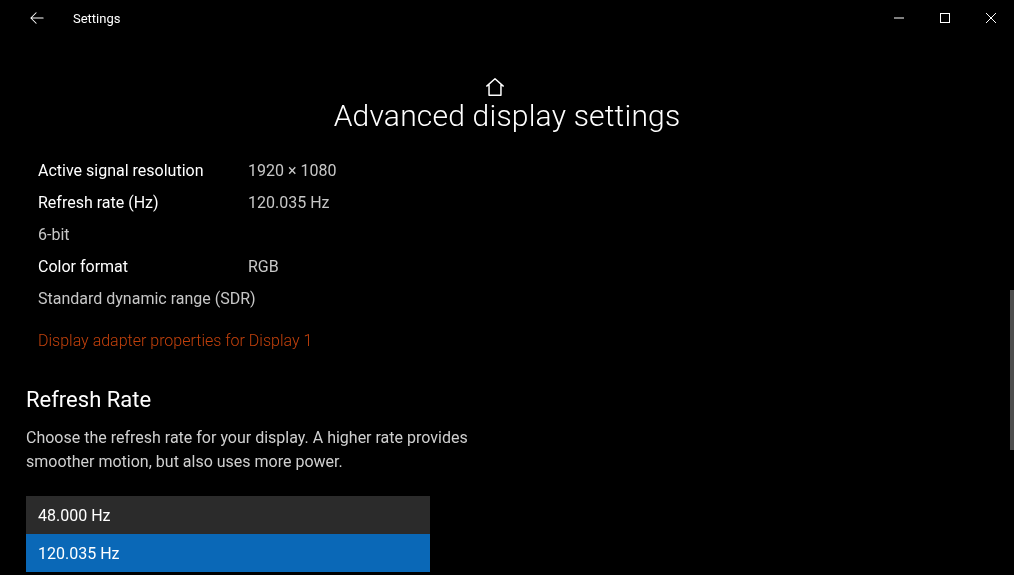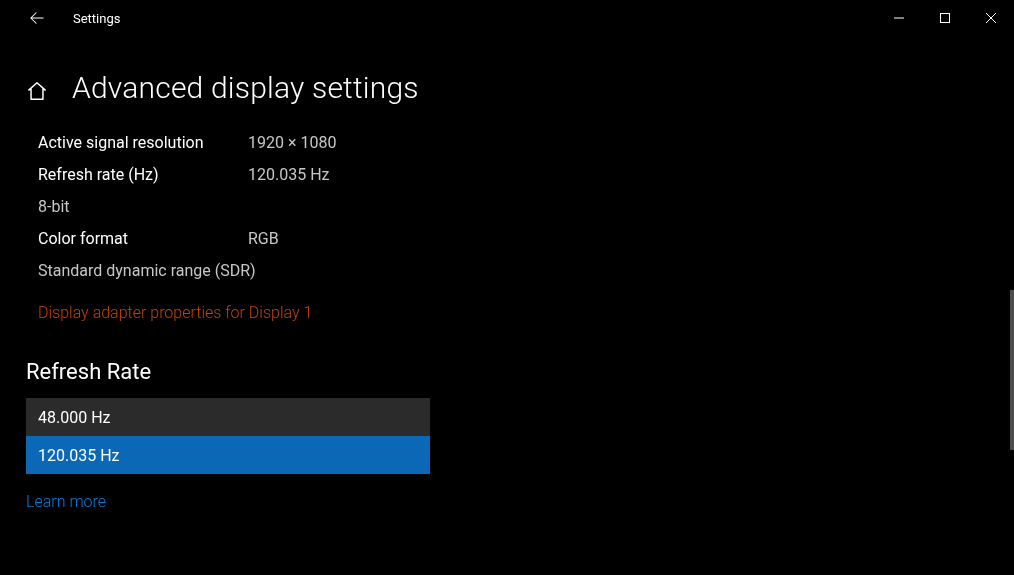--- a/index.html
+++ b/index.html
@@ -47,20 +47,21 @@
   }
   .win-btn svg { width: 12px; height: 12px; }
 
   .content {
     padding: 34px 26px 0 26px;
   }
   .page-header {
     display: flex;
     align-items: center;
     margin-bottom: 22px;
+    flex-direction: column;
   }
   .home-icon {
     width: 22px;
     height: 22px;
     margin-right: 24px;
     margin-top: 6px;
     flex-shrink: 0;
   }
   .page-title {
     font-size: 30px;
@@ -186,34 +187,35 @@
   <div class="info-table">
     <div class="info-row">
       <div class="info-key">Active signal resolution</div>
       <div class="info-val">1920 × 1080</div>
     </div>
     <div class="info-row">
       <div class="info-key">Refresh rate (Hz)</div>
       <div class="info-val">120.035 Hz</div>
     </div>
     <div class="info-row">
-      <div class="info-val">8-bit</div>
+      <div class="info-val">6-bit</div>
     </div>
     <div class="info-row">
       <div class="info-key">Color format</div>
       <div class="info-val">RGB</div>
     </div>
     <div class="info-row">
       <div class="info-val">Standard dynamic range (SDR)</div>
     </div>
   </div>
 
   <a class="adapter-link">Display adapter properties for Display 1</a>
 
   <h2 class="section-heading">Refresh Rate</h2>
+  <p class="section-desc">Choose the refresh rate for your display. A higher rate provides smoother motion, but also uses more power.</p>
 
   <div class="refresh-list">
     <div class="refresh-option">48.000 Hz</div>
     <div class="refresh-option selected">120.035 Hz</div>
   </div>
 
   <a class="learn-link">Learn more</a>
 
 </div>
 

